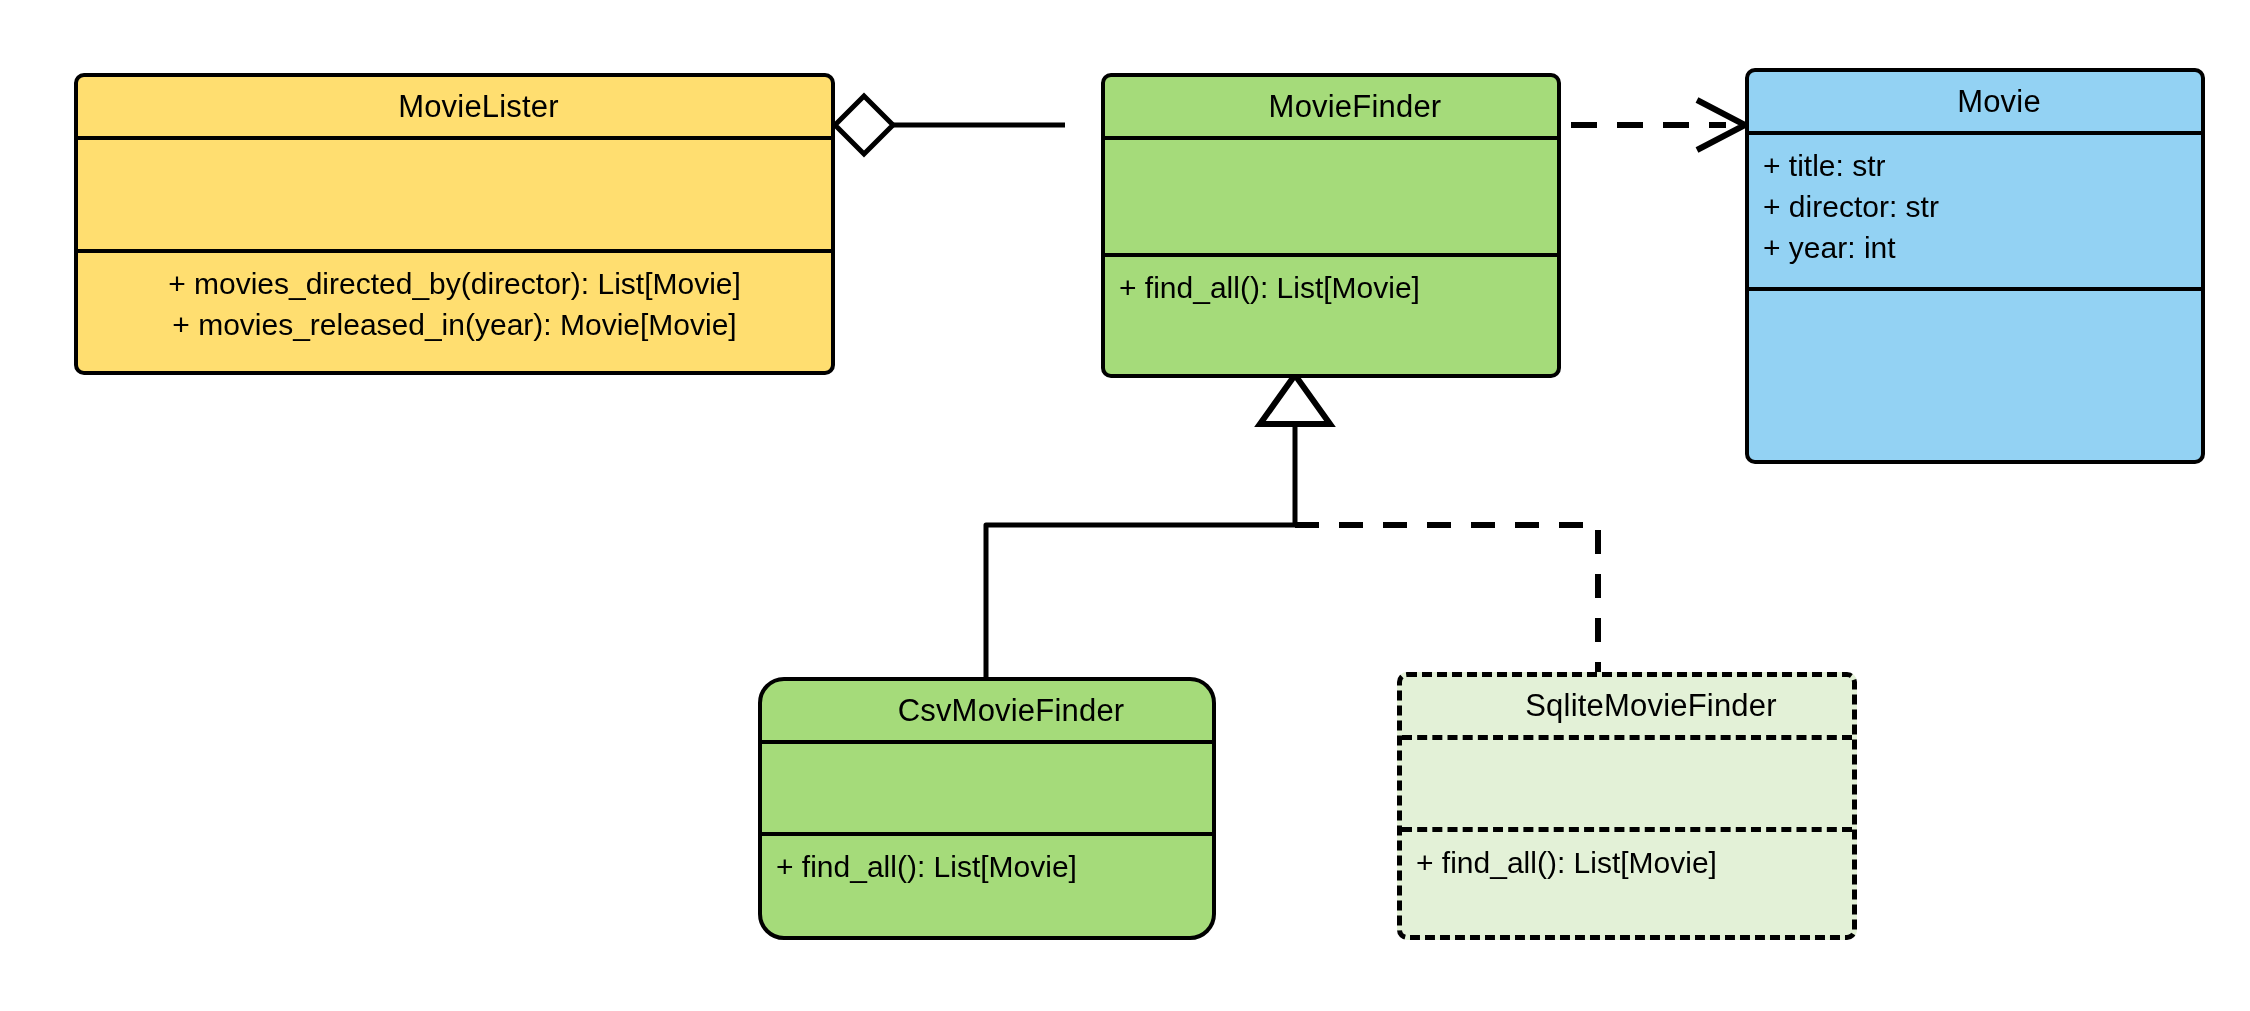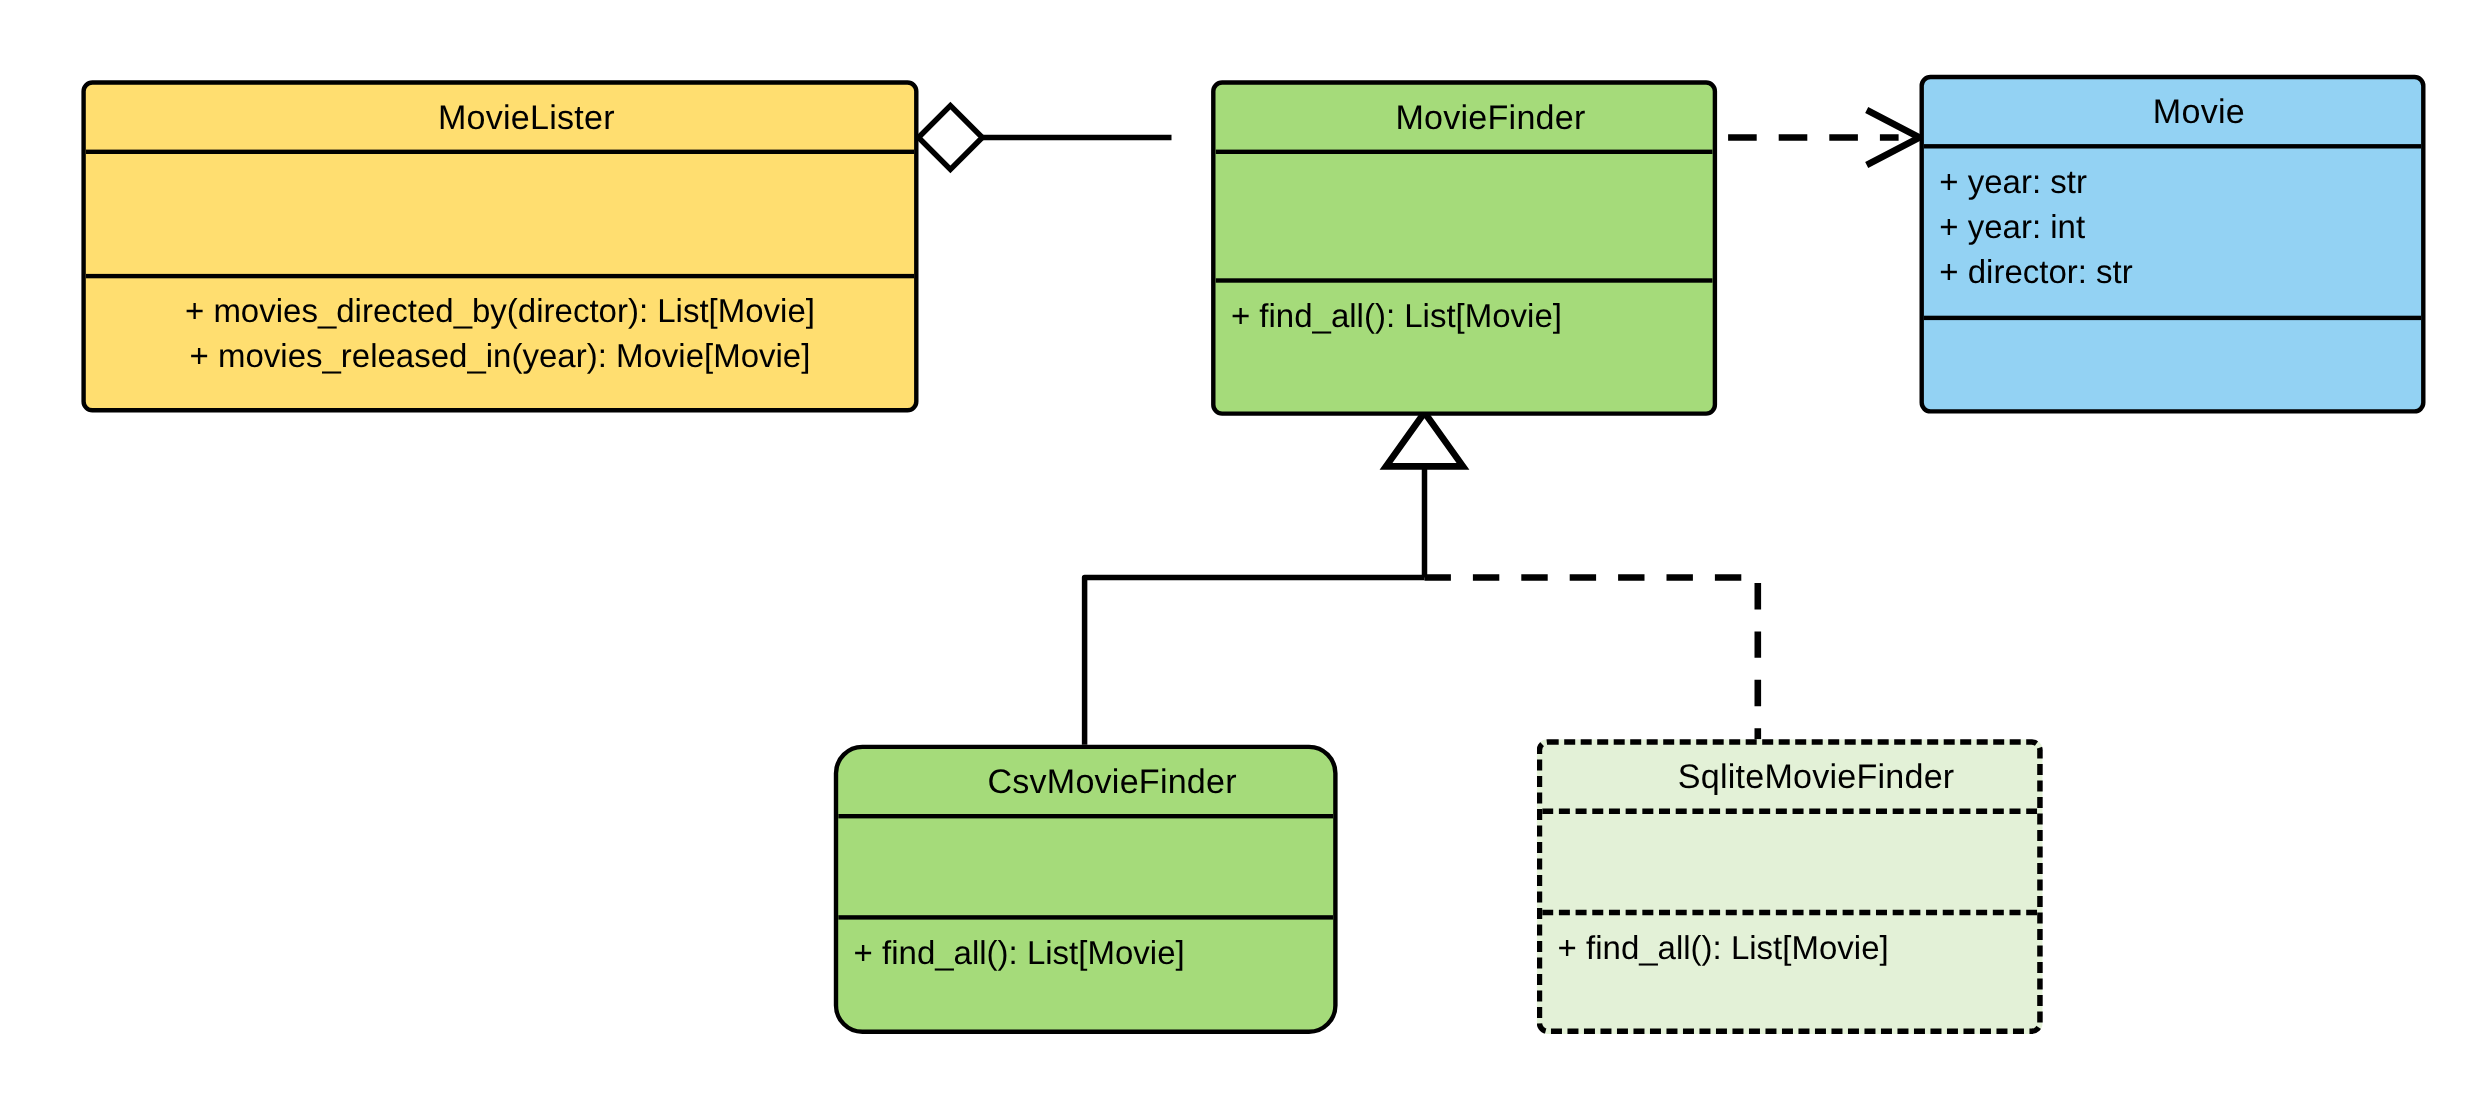--- a/index.html
+++ b/index.html
@@ -94,21 +94,21 @@
   #class-moviefinder {
     left: 1065px; top: 73px;  width: 460px; height: 305px;
     background: #A5DB7A;
     margin-left: 36px;
   }
   #class-moviefinder .c-title   { height: 63px; }
   #class-moviefinder .c-attrs   { height: 117px; }
   #class-moviefinder .c-methods { flex: 1 1 auto; }
 
   #class-movie {
-    left: 1745px; top: 68px;  width: 460px; height: 308px;
+    left: 1745px; top: 68px;  width: 460px; height: 396px;
     background: #93D2F3;
   }
   #class-movie .c-title   { height: 63px; }
   #class-movie .c-attrs   { height: 156px; }
   #class-movie .c-methods { flex: 1 1 auto; }
 
   #class-csvmoviefinder {
     left: 758px;  top: 677px; width: 458px; height: 263px;
     background: #A5DB7A;
     border-radius: 26px;
@@ -169,23 +169,23 @@
     <div class="uml-compartment c-title divided uml-title">MovieFinder</div>
     <div class="uml-compartment c-attrs divided uml-members"></div>
     <div class="uml-compartment c-methods uml-members">
       <div class="uml-member-row">+ find_all(): List[Movie]</div>
     </div>
   </div>
 
   <div class="uml-class" id="class-movie">
     <div class="uml-compartment c-title divided uml-title">Movie</div>
     <div class="uml-compartment c-attrs divided uml-members">
-      <div class="uml-member-row">+ year: str</div>
+      <div class="uml-member-row">+ title: str</div>
+      <div class="uml-member-row">+ director: str</div>
       <div class="uml-member-row">+ year: int</div>
-      <div class="uml-member-row">+ director: str</div>
     </div>
     <div class="uml-compartment c-methods uml-members"></div>
   </div>
 
   <div class="uml-class" id="class-csvmoviefinder">
     <div class="uml-compartment c-title divided uml-title">CsvMovieFinder</div>
     <div class="uml-compartment c-attrs divided uml-members"></div>
     <div class="uml-compartment c-methods uml-members">
       <div class="uml-member-row">+ find_all(): List[Movie]</div>
     </div>

